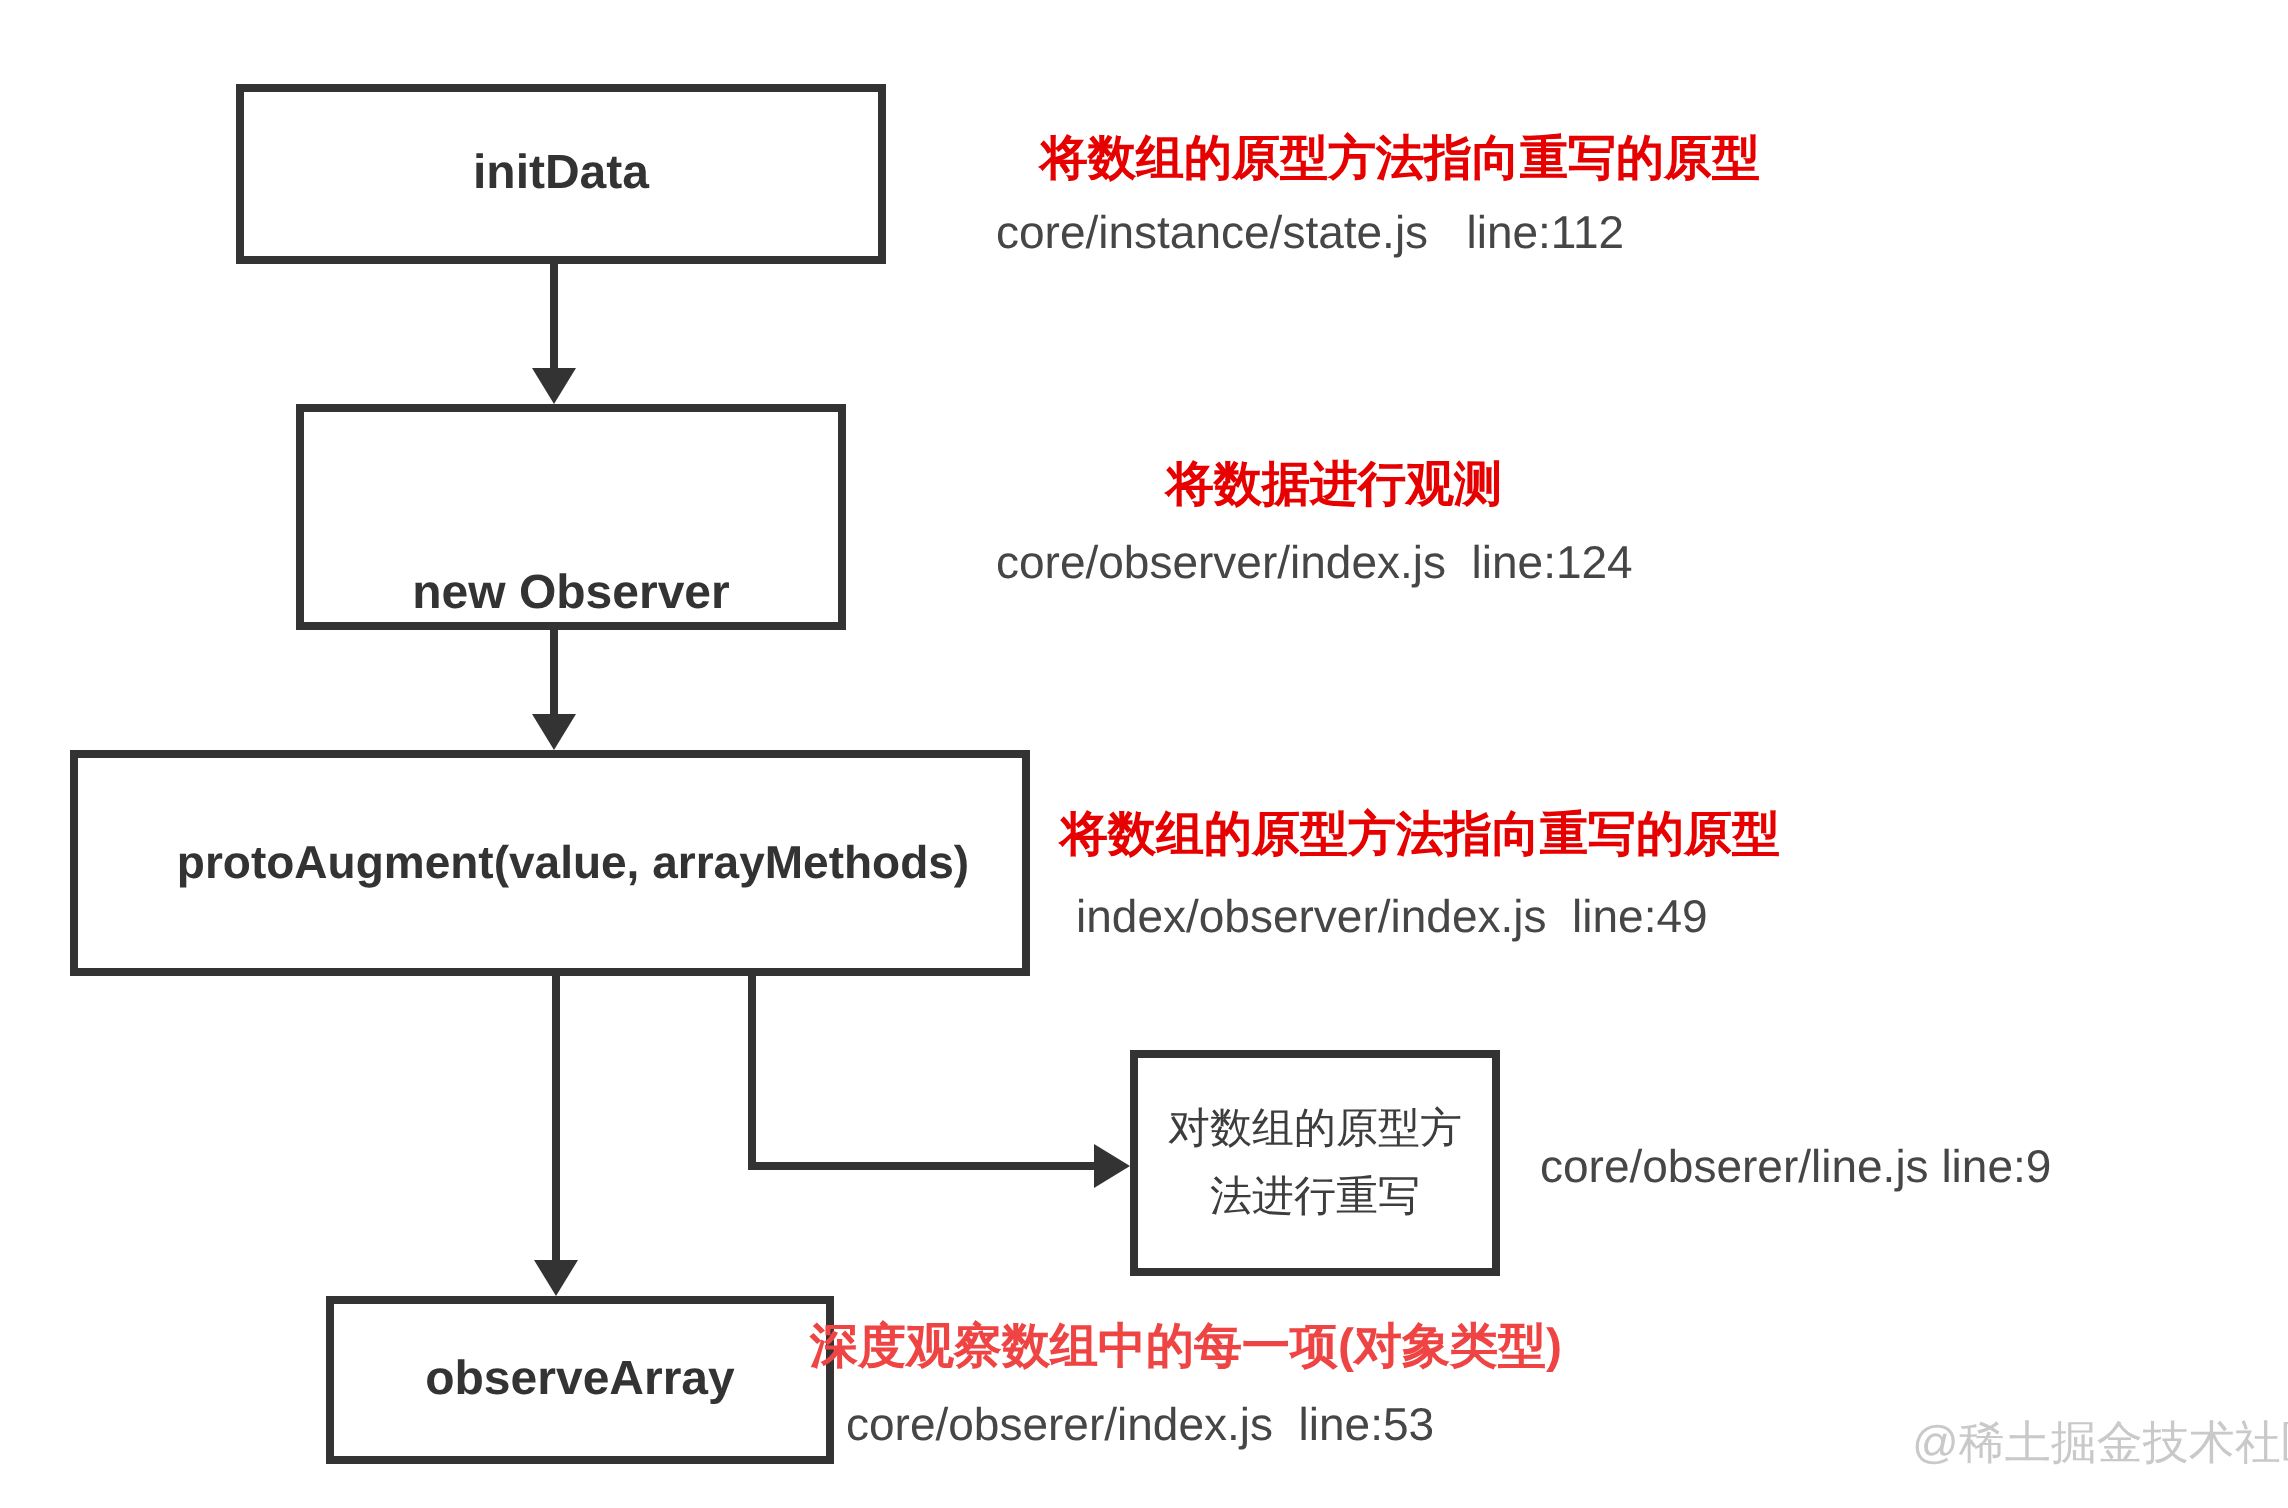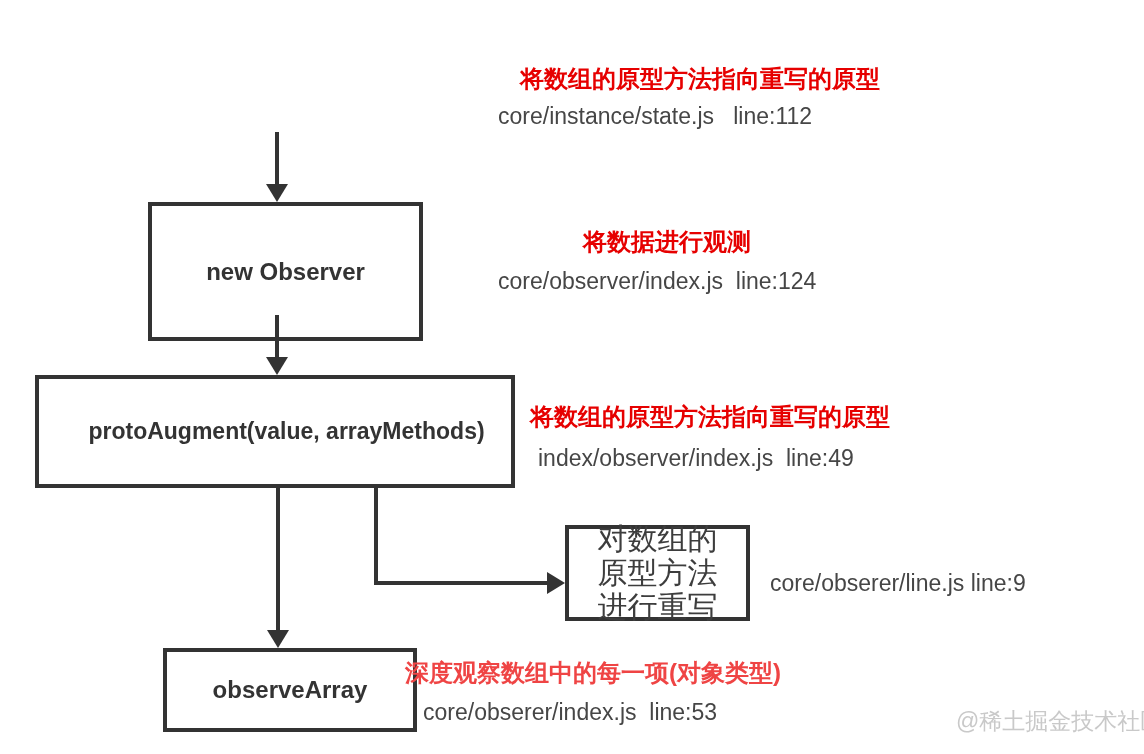--- a/index.html
+++ b/index.html
@@ -11,25 +11,25 @@
   .canvas{position:absolute;inset:0;background:#ffffff;}
 
   
   .node{
     position:absolute;border:4px solid #333333;background:#ffffff;
     display:flex;align-items:center;justify-content:center;
     color:#333333;font-weight:700;font-size:24px;text-align:center;
     box-sizing:border-box;
   }
   #n-initdata{left:118px;top:42px;width:325px;height:90px;}
-  #n-observer{left:148px;top:202px;width:275px;height:139px;}
+  #n-observer{left:148px;top:202px;width:275px;height:113px;align-items:flex-end;}
   #n-proto{left:35px;top:375px;width:480px;height:113px;font-size:23px;padding-left:23px;}
   #n-rewrite{
-    left:565px;top:525px;width:185px;height:96px;
-    font-weight:400;color:#3d3d3d;font-size:30px;line-height:34px;
+    left:565px;top:525px;width:185px;height:113px;
+    font-weight:400;color:#3d3d3d;font-size:21px;line-height:34px;
     padding:0 14px;
   }
   #n-observearray{left:163px;top:648px;width:254px;height:84px;}
 
   
   .shaft-v{position:absolute;width:4px;background:#333333;}
   .shaft-h{position:absolute;height:4px;background:#333333;}
   .head-down{
     position:absolute;width:0;height:0;
     border-left:11px solid transparent;border-right:11px solid transparent;
@@ -66,20 +66,23 @@
   .watermark{
     position:absolute;left:956px;top:706px;
     font-size:23px;font-weight:400;white-space:pre;
   }
 </style>
 </head>
 <body>
 
 <div class="canvas">
 
+  <div class="node" id="n-initdata">
+    <span>initData</span>
+  </div>
   <div class="node" id="n-observer">
     <span>new Observer</span>
   </div>
   <div class="node" id="n-proto">
     <span>protoAugment(value, arrayMethods)</span>
   </div>
   <div class="node" id="n-rewrite">
     <span>对数组的原型方法进行重写</span>
   </div>
   <div class="node" id="n-observearray">

